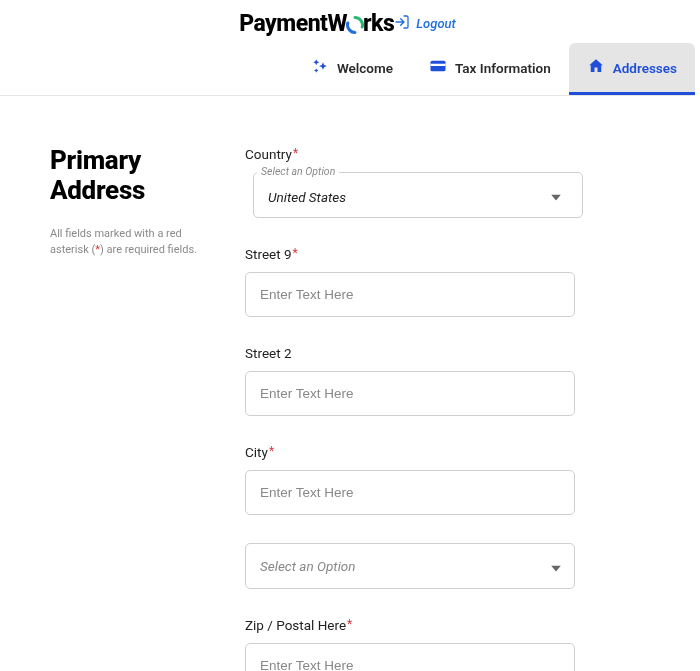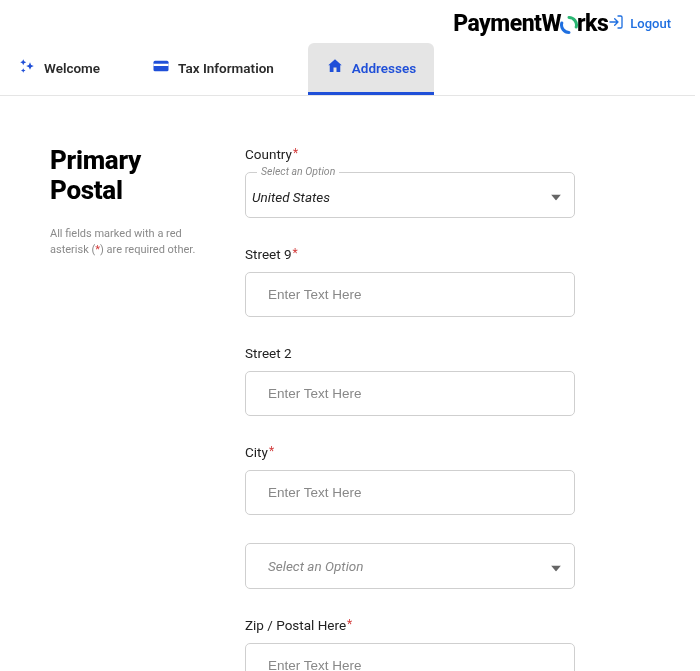--- a/index.html
+++ b/index.html
@@ -1,52 +1,52 @@
 <!DOCTYPE html>
 <html><head>
 <meta charset="utf-8">
 <style>
   * { box-sizing: border-box; margin: 0; padding: 0; }
   body { font-family: -apple-system, BlinkMacSystemFont, "Segoe UI", Roboto, Arial, sans-serif; background: #fff; width: 700px; height: 671px; overflow: hidden; position: relative; }
   .scroll-wrap { width: 695px; height: 671px; overflow-y: scroll; }
   .page { width: 100%; }
 
-  .header { display: flex; align-items: center; justify-content: flex-end; padding: 10px 24px 0 24px; }
+  .header { display: flex; align-items: center; justify-content: center; padding: 10px 24px 0 24px; }
   .logo { font-weight: 800; font-size: 23px; letter-spacing: -0.5px; user-select: none; display: flex; align-items: center; }
   .logo .o-swirl { display: inline-block; position: relative; margin-left: -1px; margin-right: -1px; }
   .logo .o-swirl svg { vertical-align: -3px; }
-  .logout { display: flex; align-items: center; gap: 6px; color: #1f6fe0; font-size: 13px; font-weight: 500; cursor: pointer; }
+  .logout { display: flex; align-items: center; gap: 6px; color: #1f6fe0; font-size: 13px; font-weight: 500; cursor: pointer; font-style: italic; }
   .logout svg { width: 16px; height: 16px; }
 
-  .tabs { display: flex; justify-content: flex-start; gap: 16px; border-bottom: 1px solid #e5e5e5; margin-top: 6px; }
+  .tabs { display: flex; justify-content: flex-end; gap: 0; border-bottom: 1px solid #e5e5e5; margin-top: 6px; }
   .tab { display: flex; align-items: center; gap: 8px; padding: 14px 18px; font-size: 13.5px; font-weight: 600; color: #2b2b2b; cursor: pointer; border-bottom: 3px solid transparent; }
   .tab.active { background: #e5e5e5; color: #1f4fd8; border-radius: 6px 6px 0 0; border-bottom: 3px solid #1f4fd8; }
   .tab svg, .tab .icon { width: 18px; height: 18px; }
   .tab.active svg path, .tab.active svg rect { fill: #1f4fd8; }
 
   .content { display: flex; padding: 50px 50px 30px 50px; gap: 40px; }
   .left { flex: 0 0 155px; }
   .left h1 { font-size: 26px; font-weight: 800; line-height: 1.15; margin-bottom: 20px; letter-spacing: -0.3px; }
   .left p { font-size: 11px; color: #8a8a8a; line-height: 1.5; margin-bottom: 8px; }
   .left .req-star { color: #d23b3b; }
 
   .right { flex: 1; max-width: 330px; }
   .field { margin-bottom: 28px; }
   .field-label { font-size: 13.5px; font-weight: 400; color: #222; margin-bottom: 10px; }
   .field-label .star { color: #d23b3b; font-size: 12px; margin-left: 1px; vertical-align: top; }
-  .input, .select { width: 100%; padding: 14px 22px; font-size: 13.5px; border: 1px solid #cfcfcf; border-radius: 5px; background: #fff; color: #222; }
+  .input, .select { width: 100%; padding: 14px 14px; font-size: 13.5px; border: 1px solid #cfcfcf; border-radius: 5px; background: #fff; color: #222; }
   .input::placeholder { color: #888; }
   .select-wrap { position: relative; font-style: italic; }
   .select-wrap .caret { position: absolute; right: 14px; top: 50%; transform: translateY(-50%); pointer-events: none; }
   .select-wrap .caret svg { width: 10px; height: 6px; }
   .select-placeholder { color: #888; }
 
   .country-field { position: relative; }
   .floating-label { position: absolute; top: -7px; left: 12px; background: #fff; padding: 0 4px; font-size: 10.5px; color: #8a8a8a; z-index: 2; }
-  .country-field .input { padding: 16px 14px 12px 6px; }
+  .country-field .input { padding: 16px 14px 12px 14px; margin-left: 8px; }
 
   
   .scroll-wrap::-webkit-scrollbar { width: 6px; }
   .scroll-wrap::-webkit-scrollbar-thumb { background: #ccc; border-radius: 3px; }
 </style>
 </head>
 <body>
 
 <div class="scroll-wrap">
 <div class="page">
@@ -95,23 +95,23 @@
         <svg viewBox="0 0 24 24">
               <path fill="#1f4fd8" d="M12 3l9 8h-2v9h-5v-6h-4v6H5v-9H3l9-8z"></path>
             </svg>
       </span>
       <span>Addresses</span>
     </div>
   </div>
 
   <div class="content">
     <div class="left">
-      <h1>Primary Postal</h1>
+      <h1>Primary Address</h1>
       <p>
-        <span>All fields marked with a red asterisk (</span><span class="req-star">*</span><span>) are required other.</span>
+        <span>All fields marked with a red asterisk (</span><span class="req-star">*</span><span>) are required fields.</span>
       </p>
     </div>
 
     <div class="right">
       <div class="field country-field">
         <div class="field-label">
           <span>Country</span><span class="star">*</span>
         </div>
         <div class="select-wrap">
           <span class="floating-label">Select an Option</span>

